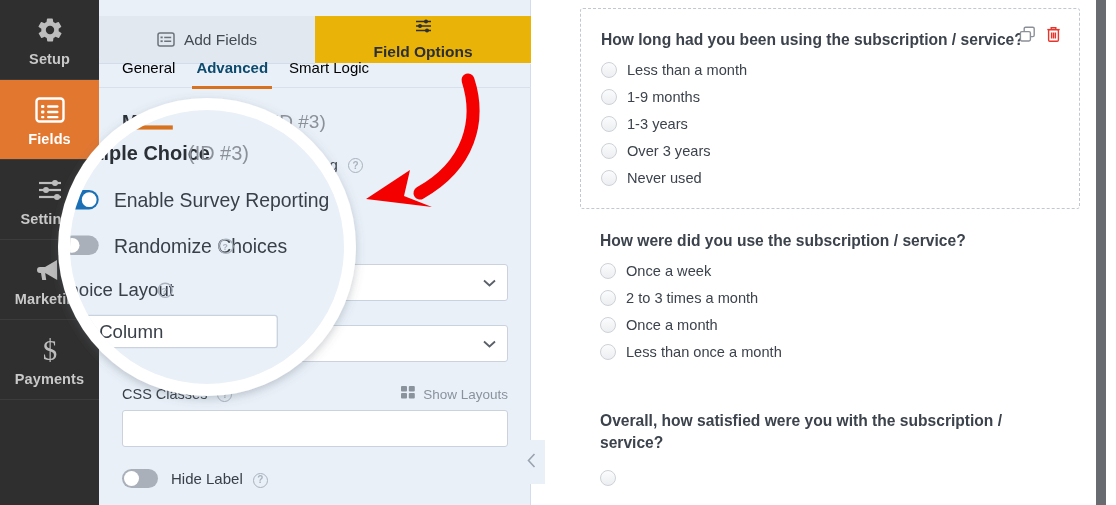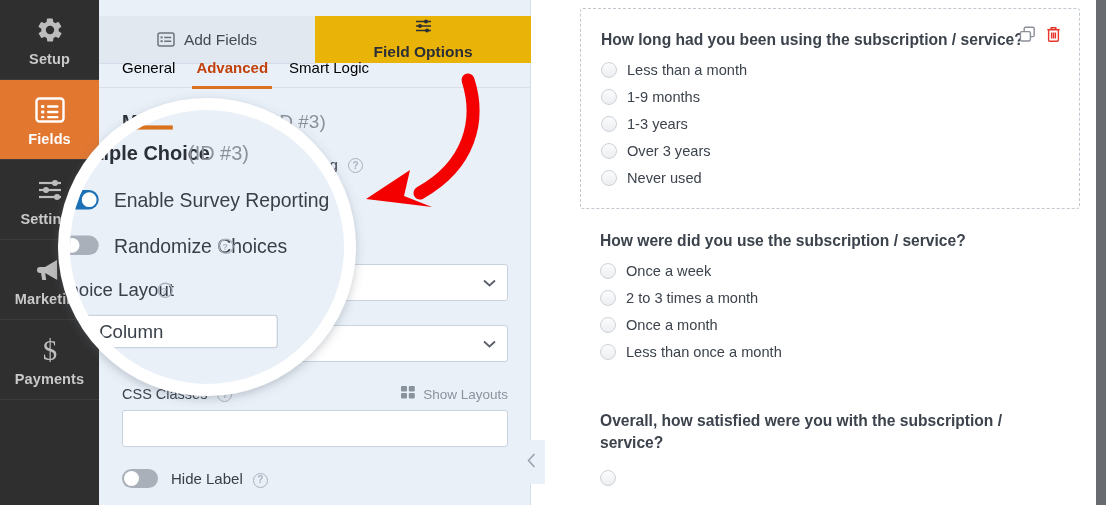--- a/index.html
+++ b/index.html
@@ -44,21 +44,21 @@
   }
   .ptab.active { background:#eab308; border-bottom:1px solid #e9f0f8; font-weight:700; color:#2b2f36;flex-direction:column; }
   .ptab .t-ico { display:flex; align-items:center; }
 
   .subtabs {
     position:absolute; left:0; top:48px; width:432px; height:40px;
     display:flex; align-items:center; padding-left:23px; gap:21px;
     border-bottom:1px solid #d8e0ec;
   }
   .stab { font-size:15px; color:#000000; cursor:pointer; position:relative; padding-bottom:13px; top:6px; }
-  .stab.active { font-weight:700; color:#c2410c; }
+  .stab.active { font-weight:700; color:#0c4a6e; }
   .stab.active::after {
     content:""; position:absolute; left:-4px; right:-4px; bottom:0; height:3px; background:#d9721e;
   }
 
   
   .panel-body { position:absolute; left:0; top:89px; width:432px; height:416px; padding:0 23px; }
   .field-title { font-size:19px; font-weight:700; color:#2b2f36; padding-top:22px; }
   .field-title .fid { font-weight:400; color:#8c9199; }
 
   .row-toggle { display:flex; align-items:center; gap:13px; margin-top:22px; }

